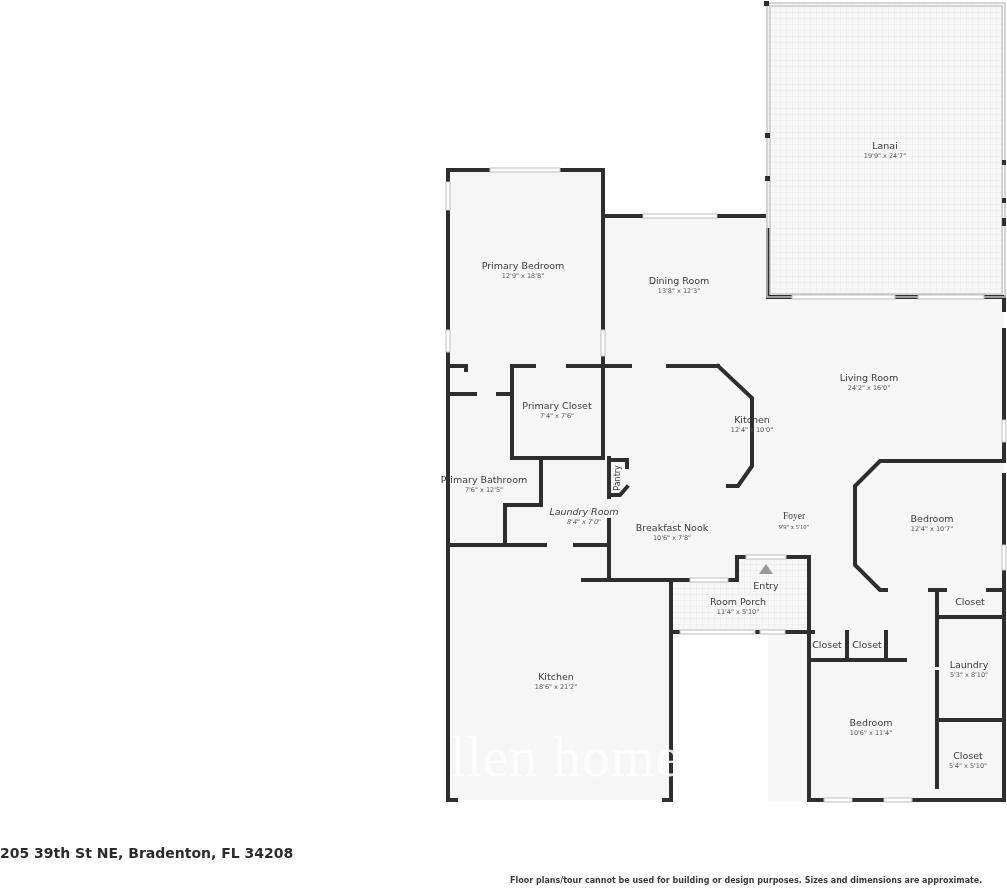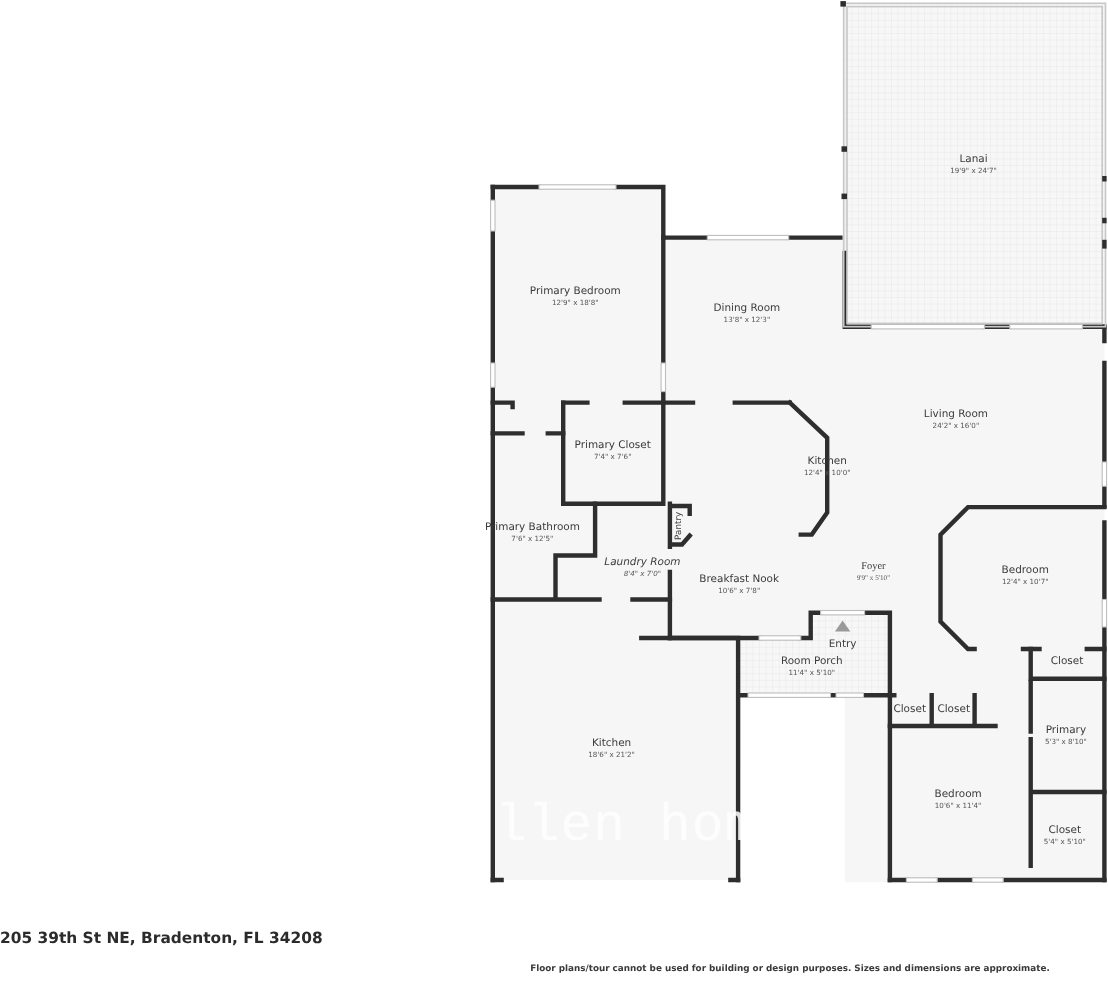--- a/index.html
+++ b/index.html
@@ -4,25 +4,25 @@
 <style>
   html, body { margin: 0; padding: 0; background: #ffffff; }
   body { width: 1007px; height: 892px; position: relative; overflow: hidden;
          font-family: "DejaVu Sans", "Liberation Sans", sans-serif; }
   #plan { position: absolute; left: 0; top: 0; width: 1007px; height: 892px; }
   .room-label { position: absolute; transform: translate(-50%, -50%); text-align: center;
                 color: #3a3a3a; white-space: nowrap; pointer-events: none; }
   .room-name { font-size: 9.5px; line-height: 12px; text-align: center; }
   .room-dim  { font-size: 6.5px; line-height: 9px; color: #555; }
   .pantry { position: absolute; font-size: 8px; color: #3a3a3a; transform: translate(-50%,-50%) rotate(-90deg); white-space: nowrap; }
-  .watermark { position: absolute; left: 450px; top: 725px; font-size: 48px; color: #ffffff; opacity: 0.85;
-               letter-spacing: 1px; font-family: Liberation Mono, monospace; white-space: nowrap; }
+  .watermark { position: absolute; left: 450px; top: 725px; font-size: 56px; color: #ffffff; opacity: 0.85;
+               letter-spacing: 1px; font-family: Liberation Serif, serif; white-space: nowrap; }
   .address { position: absolute; left: 0px; top: 845px; font-size: 14px; font-weight: bold; color: #2b2b2b; }
   .floor   { position: absolute; left: 0px; top: 870px; font-size: 16px; font-weight: bold; color: #2b2b2b; margin-top: 44px; }
-  .disclaimer { position: absolute; left: 482px; top: 876px; font-size: 8px; font-weight: bold; color: #3a3a3a; }
+  .disclaimer { position: absolute; left: 510px; top: 876px; font-size: 8px; font-weight: bold; color: #3a3a3a; }
   .entry-arrow { position: absolute; left: 759px; top: 564px; width: 0; height: 0;
                  border-left: 7px solid transparent; border-right: 7px solid transparent;
                  border-bottom: 10px solid #9a9a9a; }
 </style>
 </head>
 <body>
 
 <svg id="plan" viewBox="0 0 1007 892" xmlns="http://www.w3.org/2000/svg">
   <defs>
     <pattern id="tile" width="6" height="6" patternUnits="userSpaceOnUse">
@@ -171,21 +171,21 @@
     <div class="room-label" style="left: 970px; top: 602px;">
       <div class="room-name">Closet</div>
     </div>
     <div class="room-label" style="left: 827px; top: 645px;">
       <div class="room-name">Closet</div>
     </div>
     <div class="room-label" style="left: 867px; top: 645px;">
       <div class="room-name">Closet</div>
     </div>
     <div class="room-label" style="left: 969px; top: 669px;">
-      <div class="room-name">Primary</div>
+      <div class="room-name">Laundry</div>
       <div class="room-dim">5'3" x 8'10"</div>
     </div>
     <div class="room-label" style="left: 556px; top: 681px;">
       <div class="room-name">Kitchen</div>
       <div class="room-dim">18'6" x 21'2"</div>
     </div>
     <div class="room-label" style="left: 871px; top: 727px;">
       <div class="room-name">Bedroom</div>
       <div class="room-dim">10'6" x 11'4"</div>
     </div>

